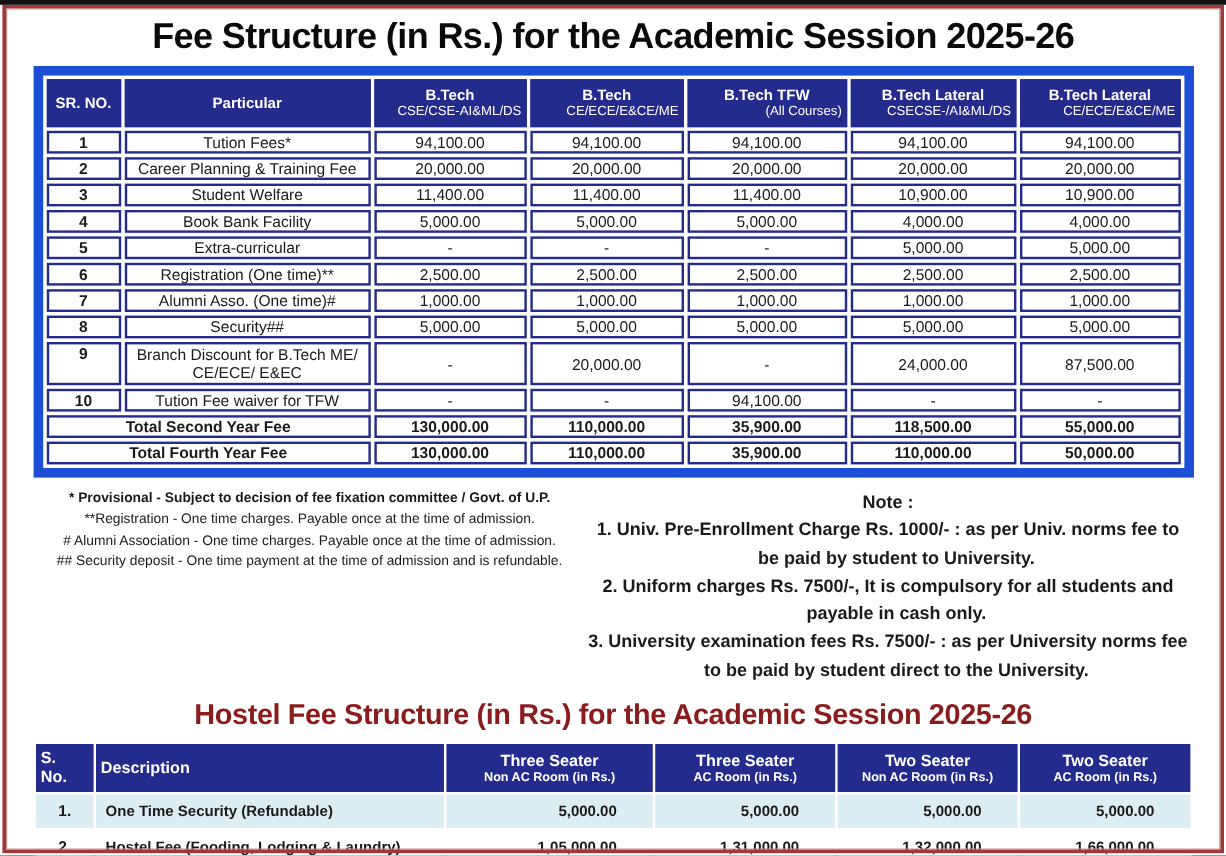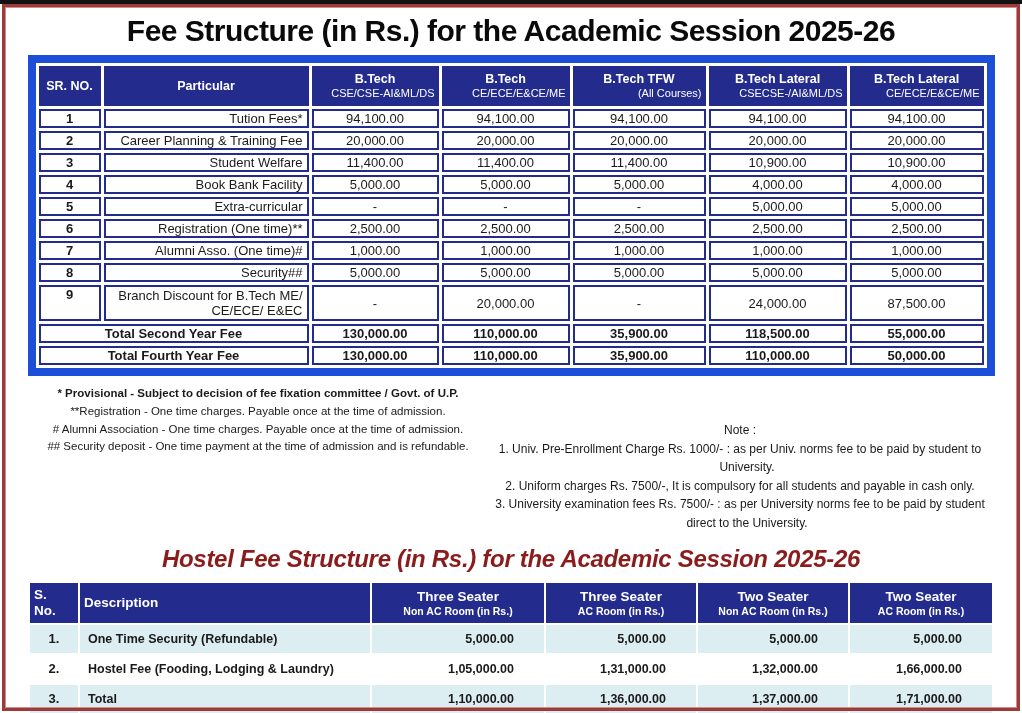--- a/index.html
+++ b/index.html
@@ -23,34 +23,34 @@
     width:958px; margin:7px auto 0; table-layout:fixed;
     border-collapse:separate; border-spacing:3px; background:#fff;
     border:8px solid #1d4ed8;
   }
   table.fee th, table.fee td { border:2px solid #232c8c; padding:0 4px; vertical-align:middle; }
   table.fee thead th { background:#232c8c; color:#fff; border-color:#232c8c; height:40px; padding:2px; }
   .hwrap .l1 { font-size:12.5px; font-weight:bold; line-height:15px; }
   .hwrap .l2 { font-size:11px; font-weight:normal; line-height:13px;text-align:right; }
   table.fee td { font-size:13px; line-height:15px; height:18px; }
   td.sr   { text-align:center; font-weight:bold; }
-  td.part { text-align:right; padding-left:6px; }
+  td.part { text-align:center; padding-left:6px; }
   td.val  { text-align:center; font-size:12.5px; }
   tr.total-row td { font-weight:bold; }
   td.total-label { text-align:center; font-weight:bold; font-size:13px; }
   
   .notes { display:flex; width:986px; margin:9px auto 0; padding:0 14px;text-align:center; }
   .notes .left  { width:452px; font-size:11.5px; line-height:1.55; }
   .notes .left .fn0 { font-weight:bold; }
-  .notes .right { flex:1; font-size:12px; line-height:1.55; font-weight:normal; padding-left:6px;margin-top:36px; }
+  .notes .right { flex:1; font-size:15px; line-height:1.55; font-weight:bold; padding-left:6px; }
   .notes .right .note-item { padding-left:14px; text-indent:-14px; }
   
   .hostel-title {
     margin-top:12px; text-align:center; font-size:24px; font-weight:bold;
-    color:#8b1c1c; letter-spacing:-0.3px;font-style:italic;
+    color:#8b1c1c; letter-spacing:-0.3px;
   }
   table.hostel {
     width:960px; margin:8px auto 0; table-layout:fixed;
     border-collapse:separate; border-spacing:2px; background:#fff;
   }
   table.hostel thead th { background:#232c8c; color:#fff; height:40px; padding:2px 4px; vertical-align:middle; }
   th.h-sno  { text-align:left; padding-left:8px; }
   th.h-desc { text-align:left; padding-left:8px;margin-left:24px; }
   .hh .l1 { font-size:13.5px; font-weight:bold; line-height:16px; }
   .hh .l2 { font-size:10.5px; font-weight:bold; line-height:12px; }
@@ -201,20 +201,29 @@
         </tr>
       <tr style="height:36px">
           <td class="sr" style="vertical-align:top">9</td>
           <td class="part">Branch Discount for B.Tech ME/ CE/ECE/ E&amp;EC</td>
           <td class="val">-</td>
           <td class="val">20,000.00</td>
           <td class="val">-</td>
           <td class="val">24,000.00</td>
           <td class="val">87,500.00</td>
         </tr>
+      <tr>
+          <td class="sr">10</td>
+          <td class="part">Tution  Fee waiver for TFW</td>
+          <td class="val">-</td>
+          <td class="val">-</td>
+          <td class="val">94,100.00</td>
+          <td class="val">-</td>
+          <td class="val">-</td>
+        </tr>
       <tr class="total-row">
           <td class="total-label" colspan="2">Total Second Year Fee</td>
           <td class="val">130,000.00</td>
           <td class="val">110,000.00</td>
           <td class="val">35,900.00</td>
           <td class="val">118,500.00</td>
           <td class="val">55,000.00</td>
         </tr>
       <tr class="total-row">
           <td class="total-label" colspan="2">Total Fourth Year Fee</td>

